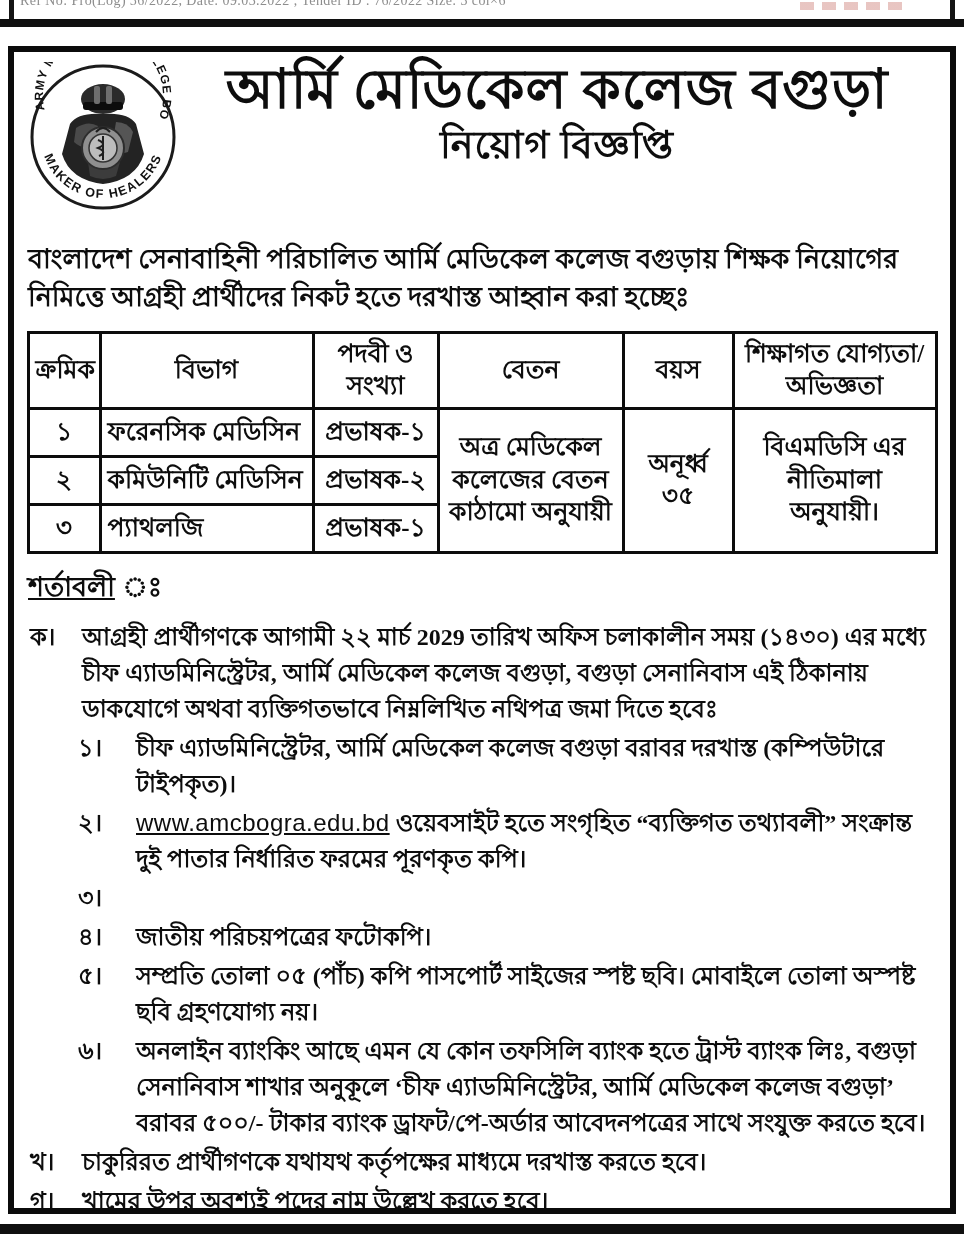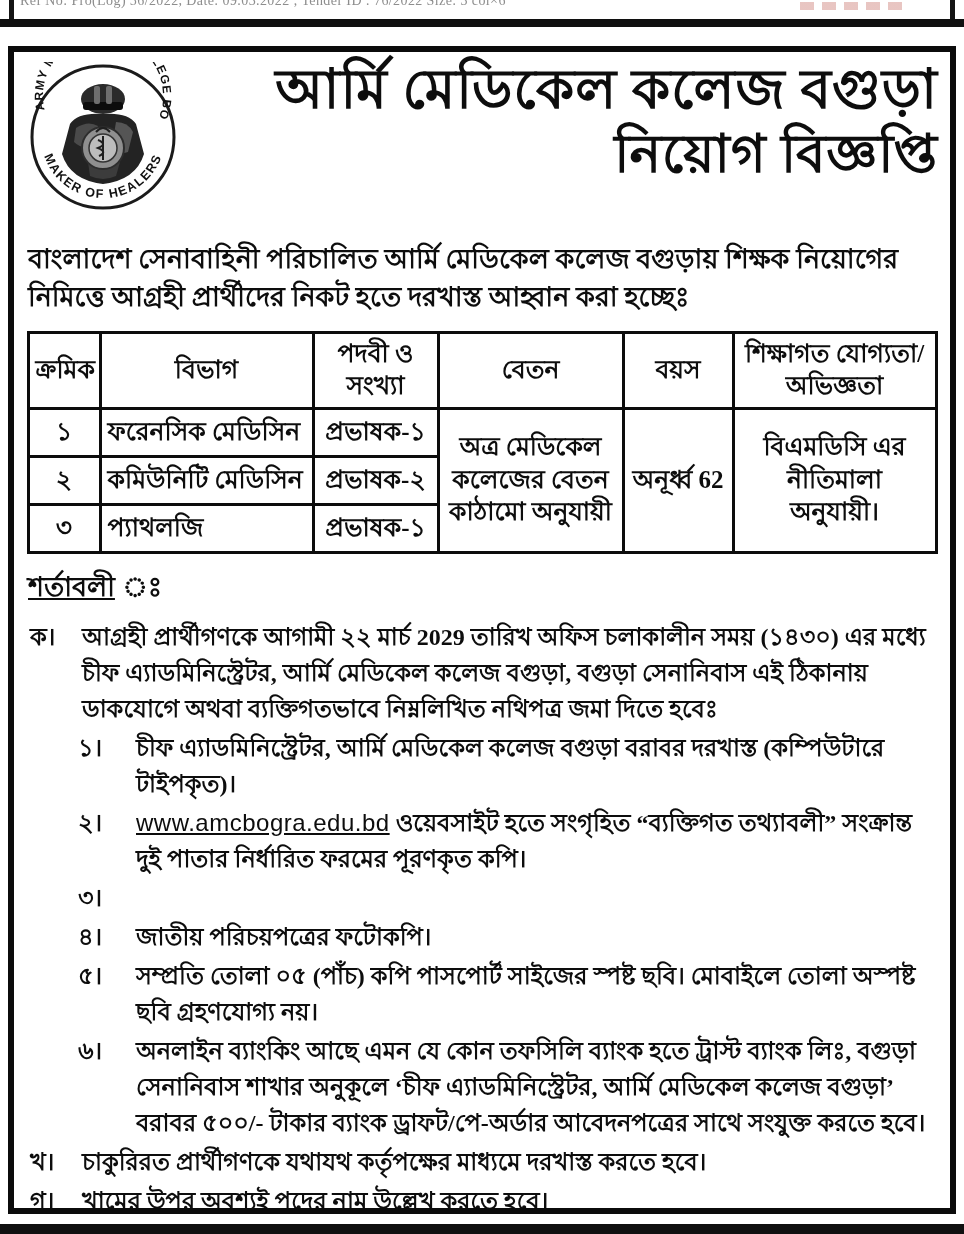--- a/index.html
+++ b/index.html
@@ -26,23 +26,23 @@
   
   .main-box{
     position:absolute;top:46px;left:8px;width:948px;height:1168px;
     border:6px solid #0b0b0b;box-sizing:border-box;background:#fff;
     padding:0 12px;overflow:hidden;
   }
 
   
   .header{position:relative;height:168px;}
   .logo{position:absolute;left:2px;top:6px;width:150px;height:150px;}
-  .titles{margin-left:150px;text-align:right;}
+  .titles{margin-left:150px;text-align:center;}
   .title1{font-size:55px;font-weight:bold;line-height:1.22;letter-spacing:1px;margin-top:4px;}
-  .title2{font-size:53px;font-weight:bold;line-height:1.2;letter-spacing:1px;}
+  .title2{font-size:38px;font-weight:bold;line-height:1.2;letter-spacing:1px;}
 
   .intro{font-size:27px;font-weight:bold;line-height:1.42;margin:16px 2px 0;}
 
   
   table.vacancy{border-collapse:collapse;margin:14px auto 0;table-layout:fixed;width:908px;}
   table.vacancy th,table.vacancy td{
     border:3px solid #0c0c0c;font-size:25px;font-weight:bold;
     padding:4px 6px;vertical-align:middle;line-height:1.3;
   }
   table.vacancy th{height:58px;text-align:center;font-weight:bold;}
@@ -132,21 +132,21 @@
         <th>বয়স</th>
         <th>শিক্ষাগত যোগ্যতা/অভিজ্ঞতা</th>
       </tr>
     </thead>
     <tbody>
       <tr class="body-row">
         <td class="c">১</td>
         <td class="l">ফরেনসিক মেডিসিন</td>
         <td class="c">প্রভাষক-১</td>
         <td class="c" rowspan="3">অত্র মেডিকেল কলেজের বেতন কাঠামো অনুযায়ী</td>
-        <td class="c" rowspan="3">অনূর্ধ্ব 62</td>
+        <td class="c" rowspan="3">অনূর্ধ্ব ৩৫</td>
         <td class="c" rowspan="3">বিএমডিসি এর নীতিমালা অনুযায়ী।</td>
       </tr>
       <tr class="body-row">
         <td class="c">২</td>
         <td class="l">কমিউনিটি মেডিসিন</td>
         <td class="c">প্রভাষক-২</td>
       </tr>
       <tr class="body-row">
         <td class="c">৩</td>
         <td class="l">প্যাথলজি</td>

